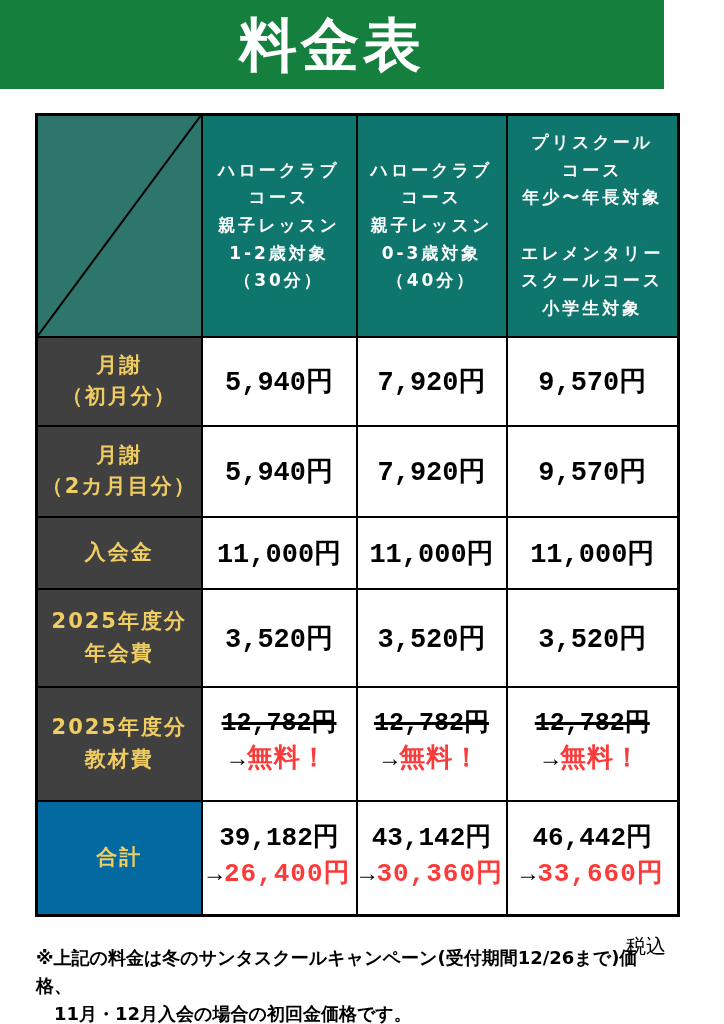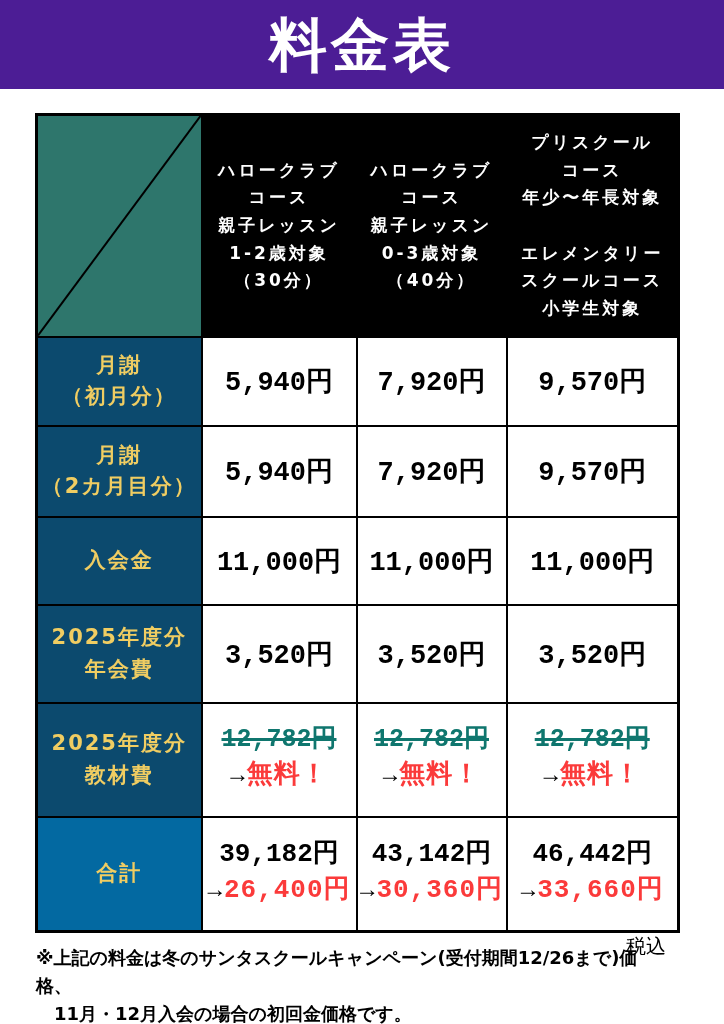--- a/index.html
+++ b/index.html
@@ -3,52 +3,52 @@
 <meta charset="utf-8">
 <style>
   html,body{margin:0;padding:0;}
   body{
     width:724px;height:1024px;position:relative;background:#ffffff;
     font-family:"DejaVu Sans","Liberation Sans",sans-serif;
     overflow:hidden;
   }
   
   .banner{
-    position:absolute;left:0;top:0;width:724px;height:89px;
-    background:#4c1d95;display:flex;align-items:center;justify-content:center;
+    position:absolute;left:0;top:0;width:664px;height:89px;
+    background:#15803d;display:flex;align-items:center;justify-content:center;
   }
   .banner h1{
     margin:0;color:#ffffff;font-size:58px;font-weight:900;line-height:1;
     letter-spacing:4px;
   }
   
   table.price{
     position:absolute;left:35px;top:113px;
     border-collapse:collapse;table-layout:fixed;width:642px;
     border:3px solid #000;
   }
   table.price td,table.price th{
     border:2px solid #000;padding:0;text-align:center;vertical-align:middle;
   }
   tr.r-head{height:222px;}
   tr.r-1{height:89px;}
   tr.r-2{height:91px;}
-  tr.r-3{height:88px;padding-left:16px;}
+  tr.r-3{height:72px;padding-left:16px;}
   tr.r-4{height:98px;}
   tr.r-5{height:114px;}
   tr.r-6{height:115px;}
   .corner{background:#2E766C;position:relative;}
   .corner svg{position:absolute;left:0;top:0;width:100%;height:100%;display:block;}
-  .colhead{background:#000000;color:#ffffff;font-size:17px;font-weight:700;}
+  .colhead{background:#0f766e;color:#ffffff;font-size:17px;font-weight:700;}
   .hl{display:block;line-height:1.62;min-height:1.62em;letter-spacing:3px;}
-  .rowhead{background:#0c4a6e;color:#F0CD62;font-size:21px;font-weight:700;}
+  .rowhead{background:#404040;color:#F0CD62;font-size:21px;font-weight:700;}
   .rowhead.gray{background:#0369a1;}
   .rl{display:block;line-height:1.5;letter-spacing:2px;}
   td.val{background:#ffffff;color:#000000;font-size:27px;font-weight:700;font-family:Liberation Mono, monospace;}
-  .old{display:block;font-size:25px;font-weight:700;color:#0f766e;
+  .old{display:block;font-size:25px;font-weight:700;color:#000000;
        text-decoration:line-through;text-decoration-thickness:3px;line-height:1.3;}
   .before{display:block;font-size:26px;font-weight:700;color:#000;line-height:1.3;}
   .arrow{color:#000;font-size:24px;font-weight:700;margin-right:2px;}
   .redtxt{color:#FB3A3A;font-size:26px;font-weight:700;letter-spacing:1px;}
   .newline{display:block;line-height:1.4;}
   
   .tax-note{
     position:absolute;left:626px;top:933px;font-size:20px;font-weight:400;color:#000;
   }
   .footnote{

